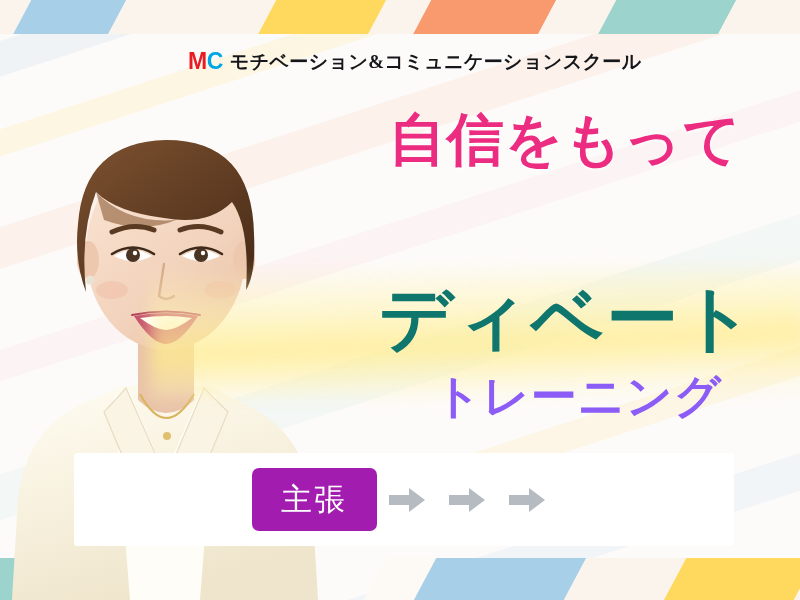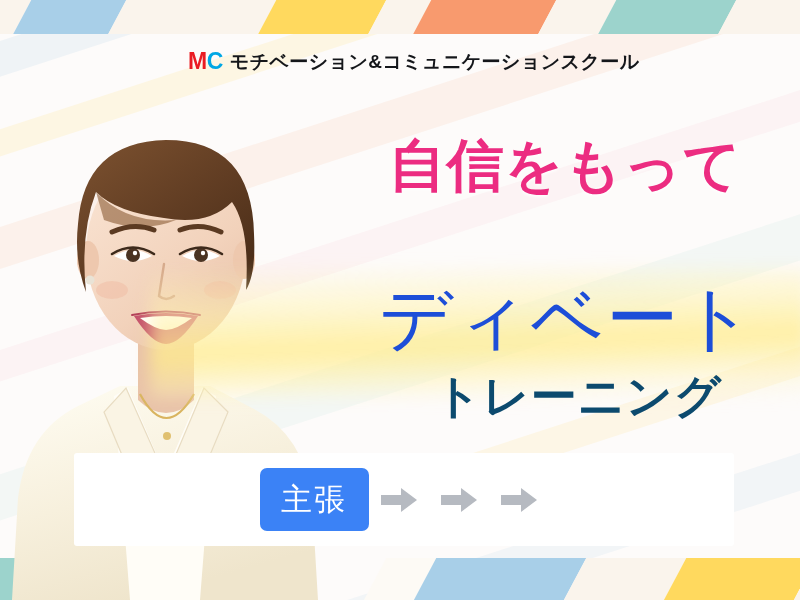--- a/index.html
+++ b/index.html
@@ -77,27 +77,28 @@
     white-space: nowrap;
   }
   .logo .m { color: #ea1c23; font-weight: 800; font-size: 23px; letter-spacing: -0.5px; }
   .logo .c { color: #00a7e4; font-weight: 800; font-size: 23px; letter-spacing: -0.5px; }
   .logo .name {
     color: #14161a;
     font-weight: 800;
     font-size: 19px;
     margin-left: 7px;
     letter-spacing: 0.4px;
+    font-family: Liberation Serif, serif;
   }
 
   
   .headline {
     position: absolute;
     right: 58px;
-    top: 132px;
+    top: 106px;
     text-align: right;
     color: #ec2c81;
     font-weight: 800;
     font-size: 57px;
     line-height: 1.17;
     letter-spacing: 1px;
     text-shadow: 0 2px 3px rgba(255,255,255,0.85);
   }
   .headline div { white-space: nowrap; }
 
@@ -116,32 +117,32 @@
         rgba(255,246,198,0.35) 86%,
         rgba(255,255,255,0) 100%);
     filter: blur(8px);
   }
 
   
   .title-main {
     position: absolute;
     right: 44px;
     top: 282px;
-    color: #1d4ed8;
-    font-weight: 400;
+    color: #0f766e;
+    font-weight: 700;
     font-size: 72px;
     line-height: 1;
     letter-spacing: 2px;
     white-space: nowrap;
   }
   .title-sub {
     position: absolute;
     right: 78px;
     top: 373px;
-    color: #0c4a6e;
+    color: #8b5cf6;
     font-weight: 800;
     font-size: 46px;
     line-height: 1;
     letter-spacing: 1px;
     white-space: nowrap;
   }
 
   
   .flow-panel {
     position: absolute;
@@ -153,23 +154,23 @@
     border-radius: 3px;
     display: flex;
     align-items: center;
     justify-content: center;
   }
   .flow-row {
     display: flex;
     align-items: center;
   }
   .step-box {
-    width: 109px;
+    width: 125px;
     height: 63px;
-    background: #3b82f6;
+    background: #a21caf;
     border-radius: 7px;
     display: flex;
     align-items: center;
     justify-content: center;
   }
   .step-label {
     color: #ffffff;
     font-family: "Liberation Serif", "DejaVu Serif", serif;
     font-size: 31px;
     letter-spacing: 2px;

